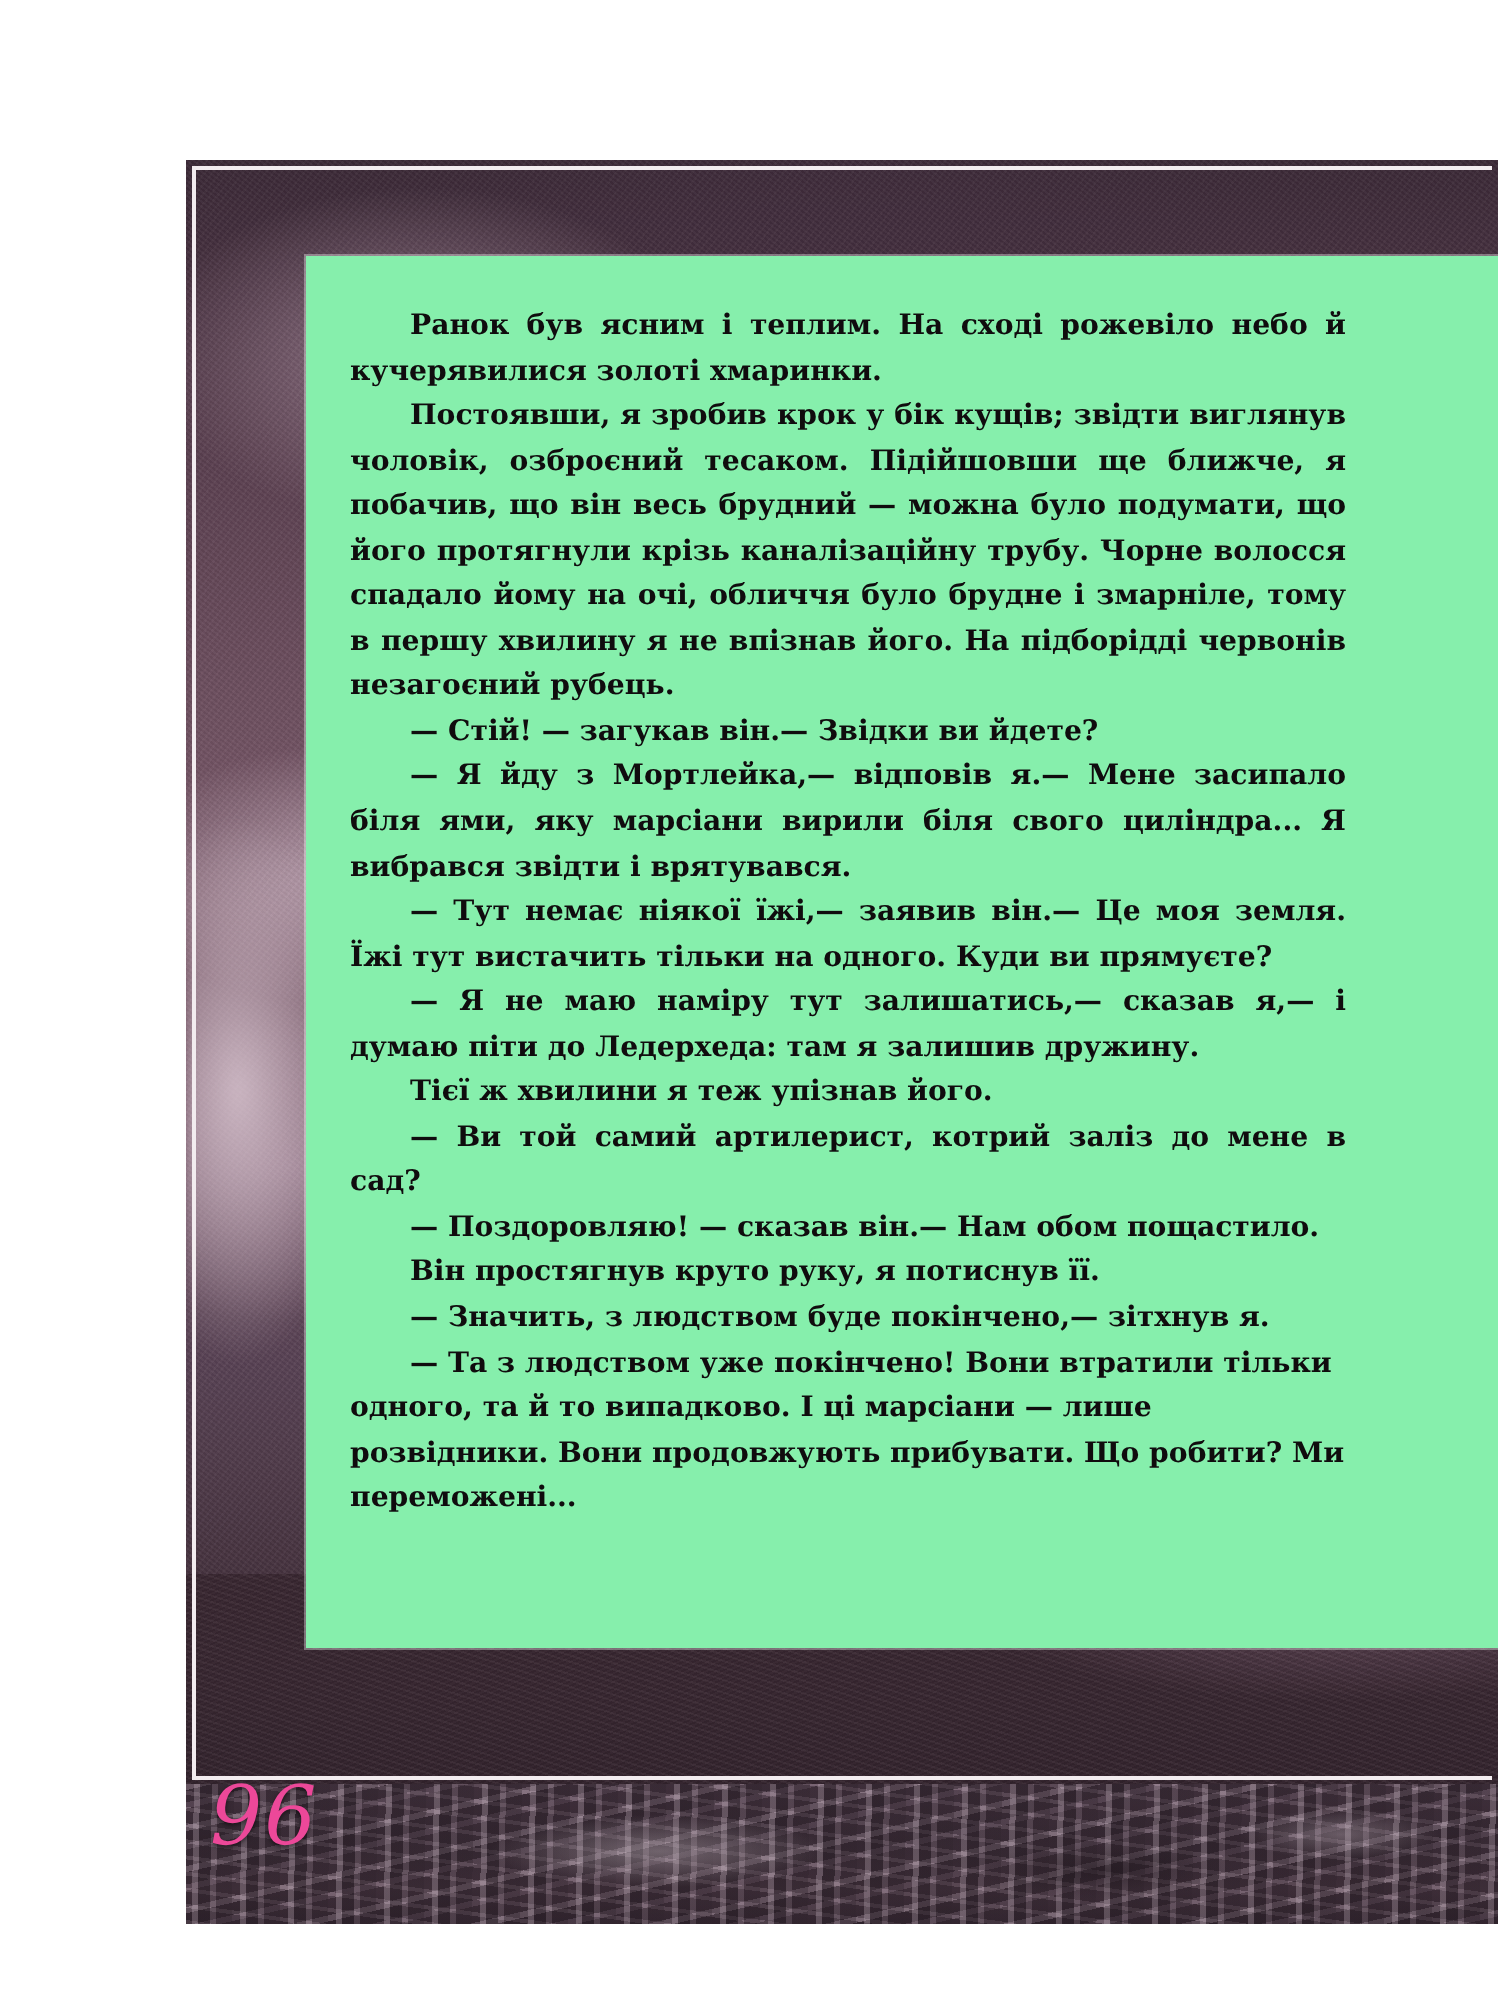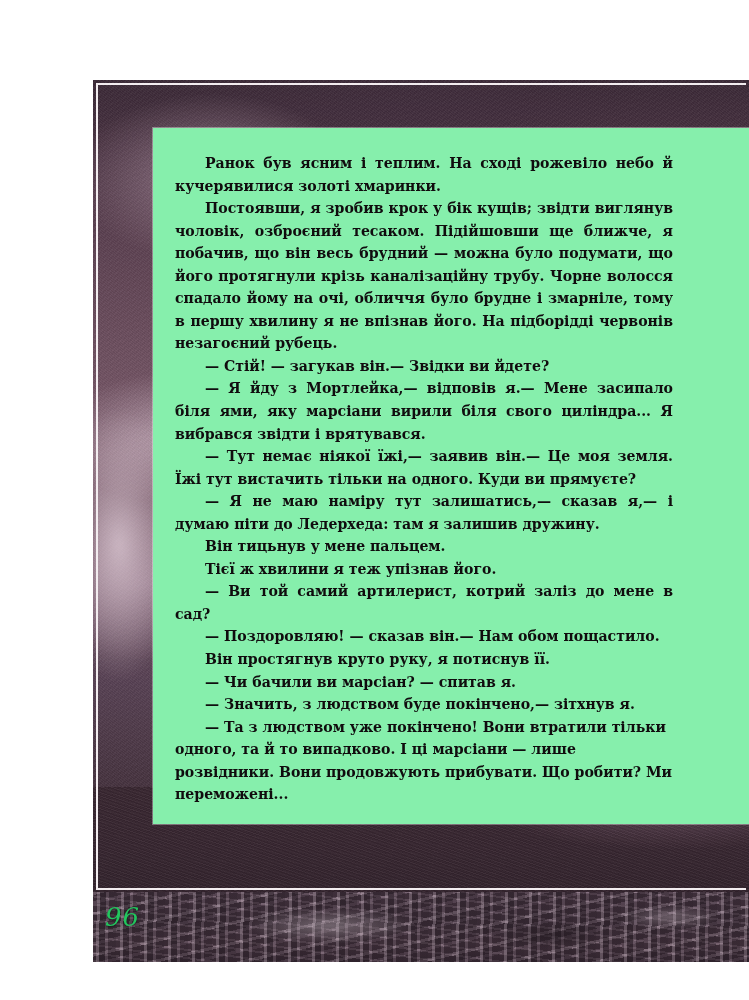--- a/index.html
+++ b/index.html
@@ -122,24 +122,24 @@
       radial-gradient(ellipse 120px 26px at 36% 48%, rgba(225,212,220,0.35), rgba(225,212,220,0) 70%),
       radial-gradient(ellipse 90px 20px at 70% 62%, rgba(30,22,28,0.5), rgba(30,22,28,0) 70%),
       radial-gradient(ellipse 70px 18px at 88% 36%, rgba(222,206,216,0.30), rgba(222,206,216,0) 70%);
   }
 
   
   #page-number {
     position: absolute;
     left: 12px;
     bottom: 30px;
-    color: #22c55e;
+    color: #ec4899;
     font-family: "DejaVu Serif", "Liberation Serif", serif;
     font-style: italic;
-    font-size: 26px;
+    font-size: 41px;
     letter-spacing: 1px;
     text-shadow: 0 1px 2px rgba(0,0,0,.55);
     z-index: 6;
     margin-top: 20px;
   }
 
   
   #text-panel {
     position: absolute;
     left: 60px;
@@ -187,24 +187,22 @@
   <div id="page-number">96</div>
 
   <div id="text-panel">
     <div id="body-text">
       <p>Ранок був ясним і теплим. На сході рожевіло небо й кучерявилися золоті хмаринки.</p>
       <p>Постоявши, я зробив крок у бік кущів; звідти виглянув чоловік, озброєний тесаком. Підійшовши ще ближче, я побачив, що він весь брудний — можна було подумати, що його протягнули крізь каналізаційну трубу. Чорне волосся спадало йому на очі, обличчя було брудне і змарніле, тому в першу хвилину я не впізнав його. На підборідді червонів незагоєний рубець.</p>
       <p>— Стій! — загукав він.— Звідки ви йдете?</p>
       <p>— Я йду з Мортлейка,— відповів я.— Мене засипало біля ями, яку марсіани вирили біля свого циліндра... Я вибрався звідти і врятувався.</p>
       <p>— Тут немає ніякої їжі,— заявив він.— Це моя земля. Їжі тут вистачить тільки на одного. Куди ви прямуєте?</p>
       <p>— Я не маю наміру тут залишатись,— сказав я,— і думаю піти до Ледерхеда: там я залишив дружину.</p>
-      <p>Він тицьнув у мене пальцем.</p>
       <p>Тієї ж хвилини я теж упізнав його.</p>
       <p>— Ви той самий артилерист, котрий заліз до мене в сад?</p>
       <p>— Поздоровляю! — сказав він.— Нам обом пощастило.</p>
       <p>Він простягнув круто руку, я потиснув її.</p>
-      <p>— Чи бачили ви марсіан? — спитав я.</p>
       <p>— Значить, з людством буде покінчено,— зітхнув я.</p>
       <p>— Та з людством уже покінчено! Вони втратили тільки одного, та й то випадково. І ці марсіани — лише розвідники. Вони продовжують прибувати. Що робити? Ми переможені...</p>
     </div>
   </div>
 
 </div>
 
 </body></html>

